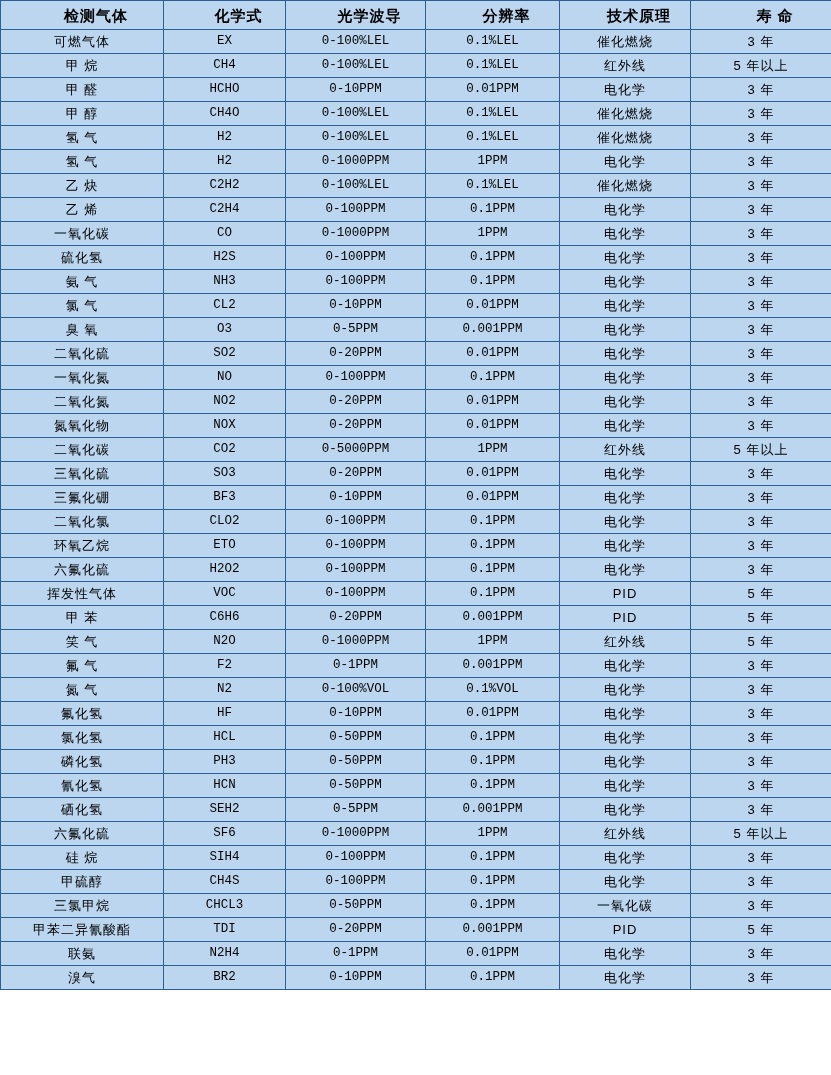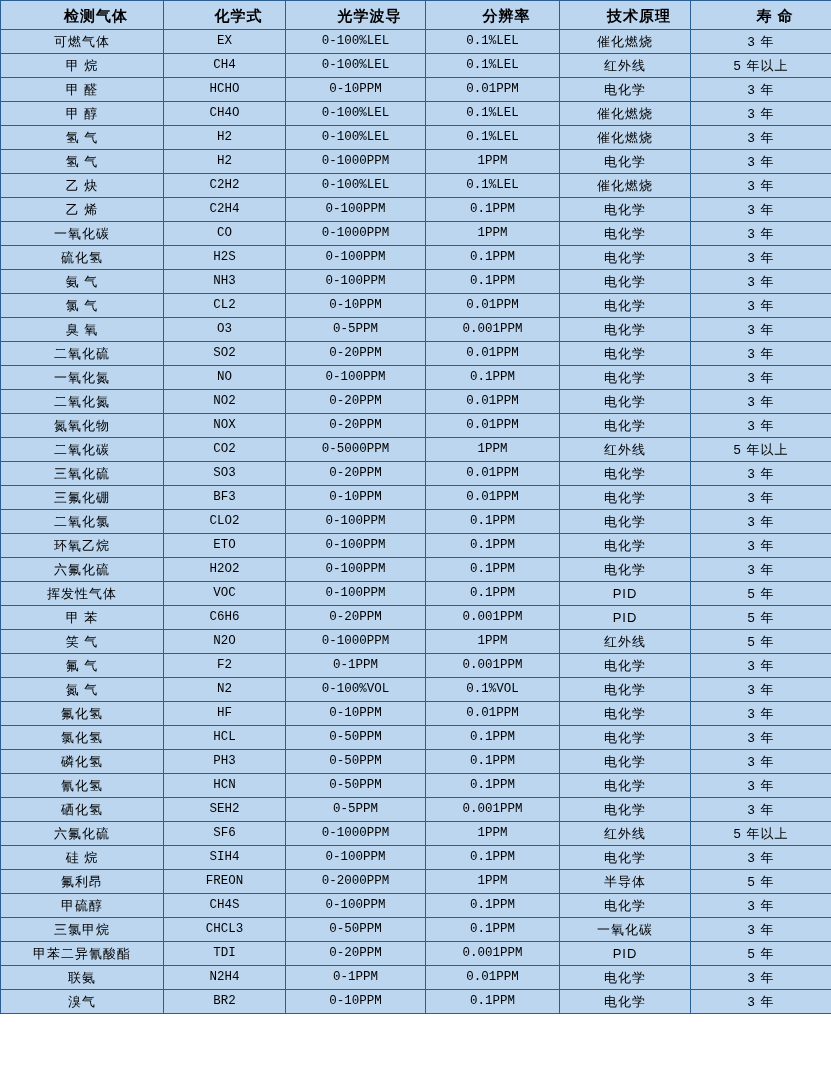--- a/index.html
+++ b/index.html
@@ -369,28 +369,20 @@
         </tr>
         <tr>
           <td class="name">硅 烷</td>
           <td class="formula">SIH4</td>
           <td class="range">0-100PPM</td>
           <td class="resolution">0.1PPM</td>
           <td class="principle">电化学</td>
           <td class="life">3 年</td>
         </tr>
         <tr>
-          <td class="name">氟利昂</td>
-          <td class="formula">FREON</td>
-          <td class="range">0-2000PPM</td>
-          <td class="resolution">1PPM</td>
-          <td class="principle">半导体</td>
-          <td class="life">5 年</td>
-        </tr>
-        <tr>
           <td class="name">甲硫醇</td>
           <td class="formula">CH4S</td>
           <td class="range">0-100PPM</td>
           <td class="resolution">0.1PPM</td>
           <td class="principle">电化学</td>
           <td class="life">3 年</td>
         </tr>
         <tr>
           <td class="name">三氯甲烷</td>
           <td class="formula">CHCL3</td>

